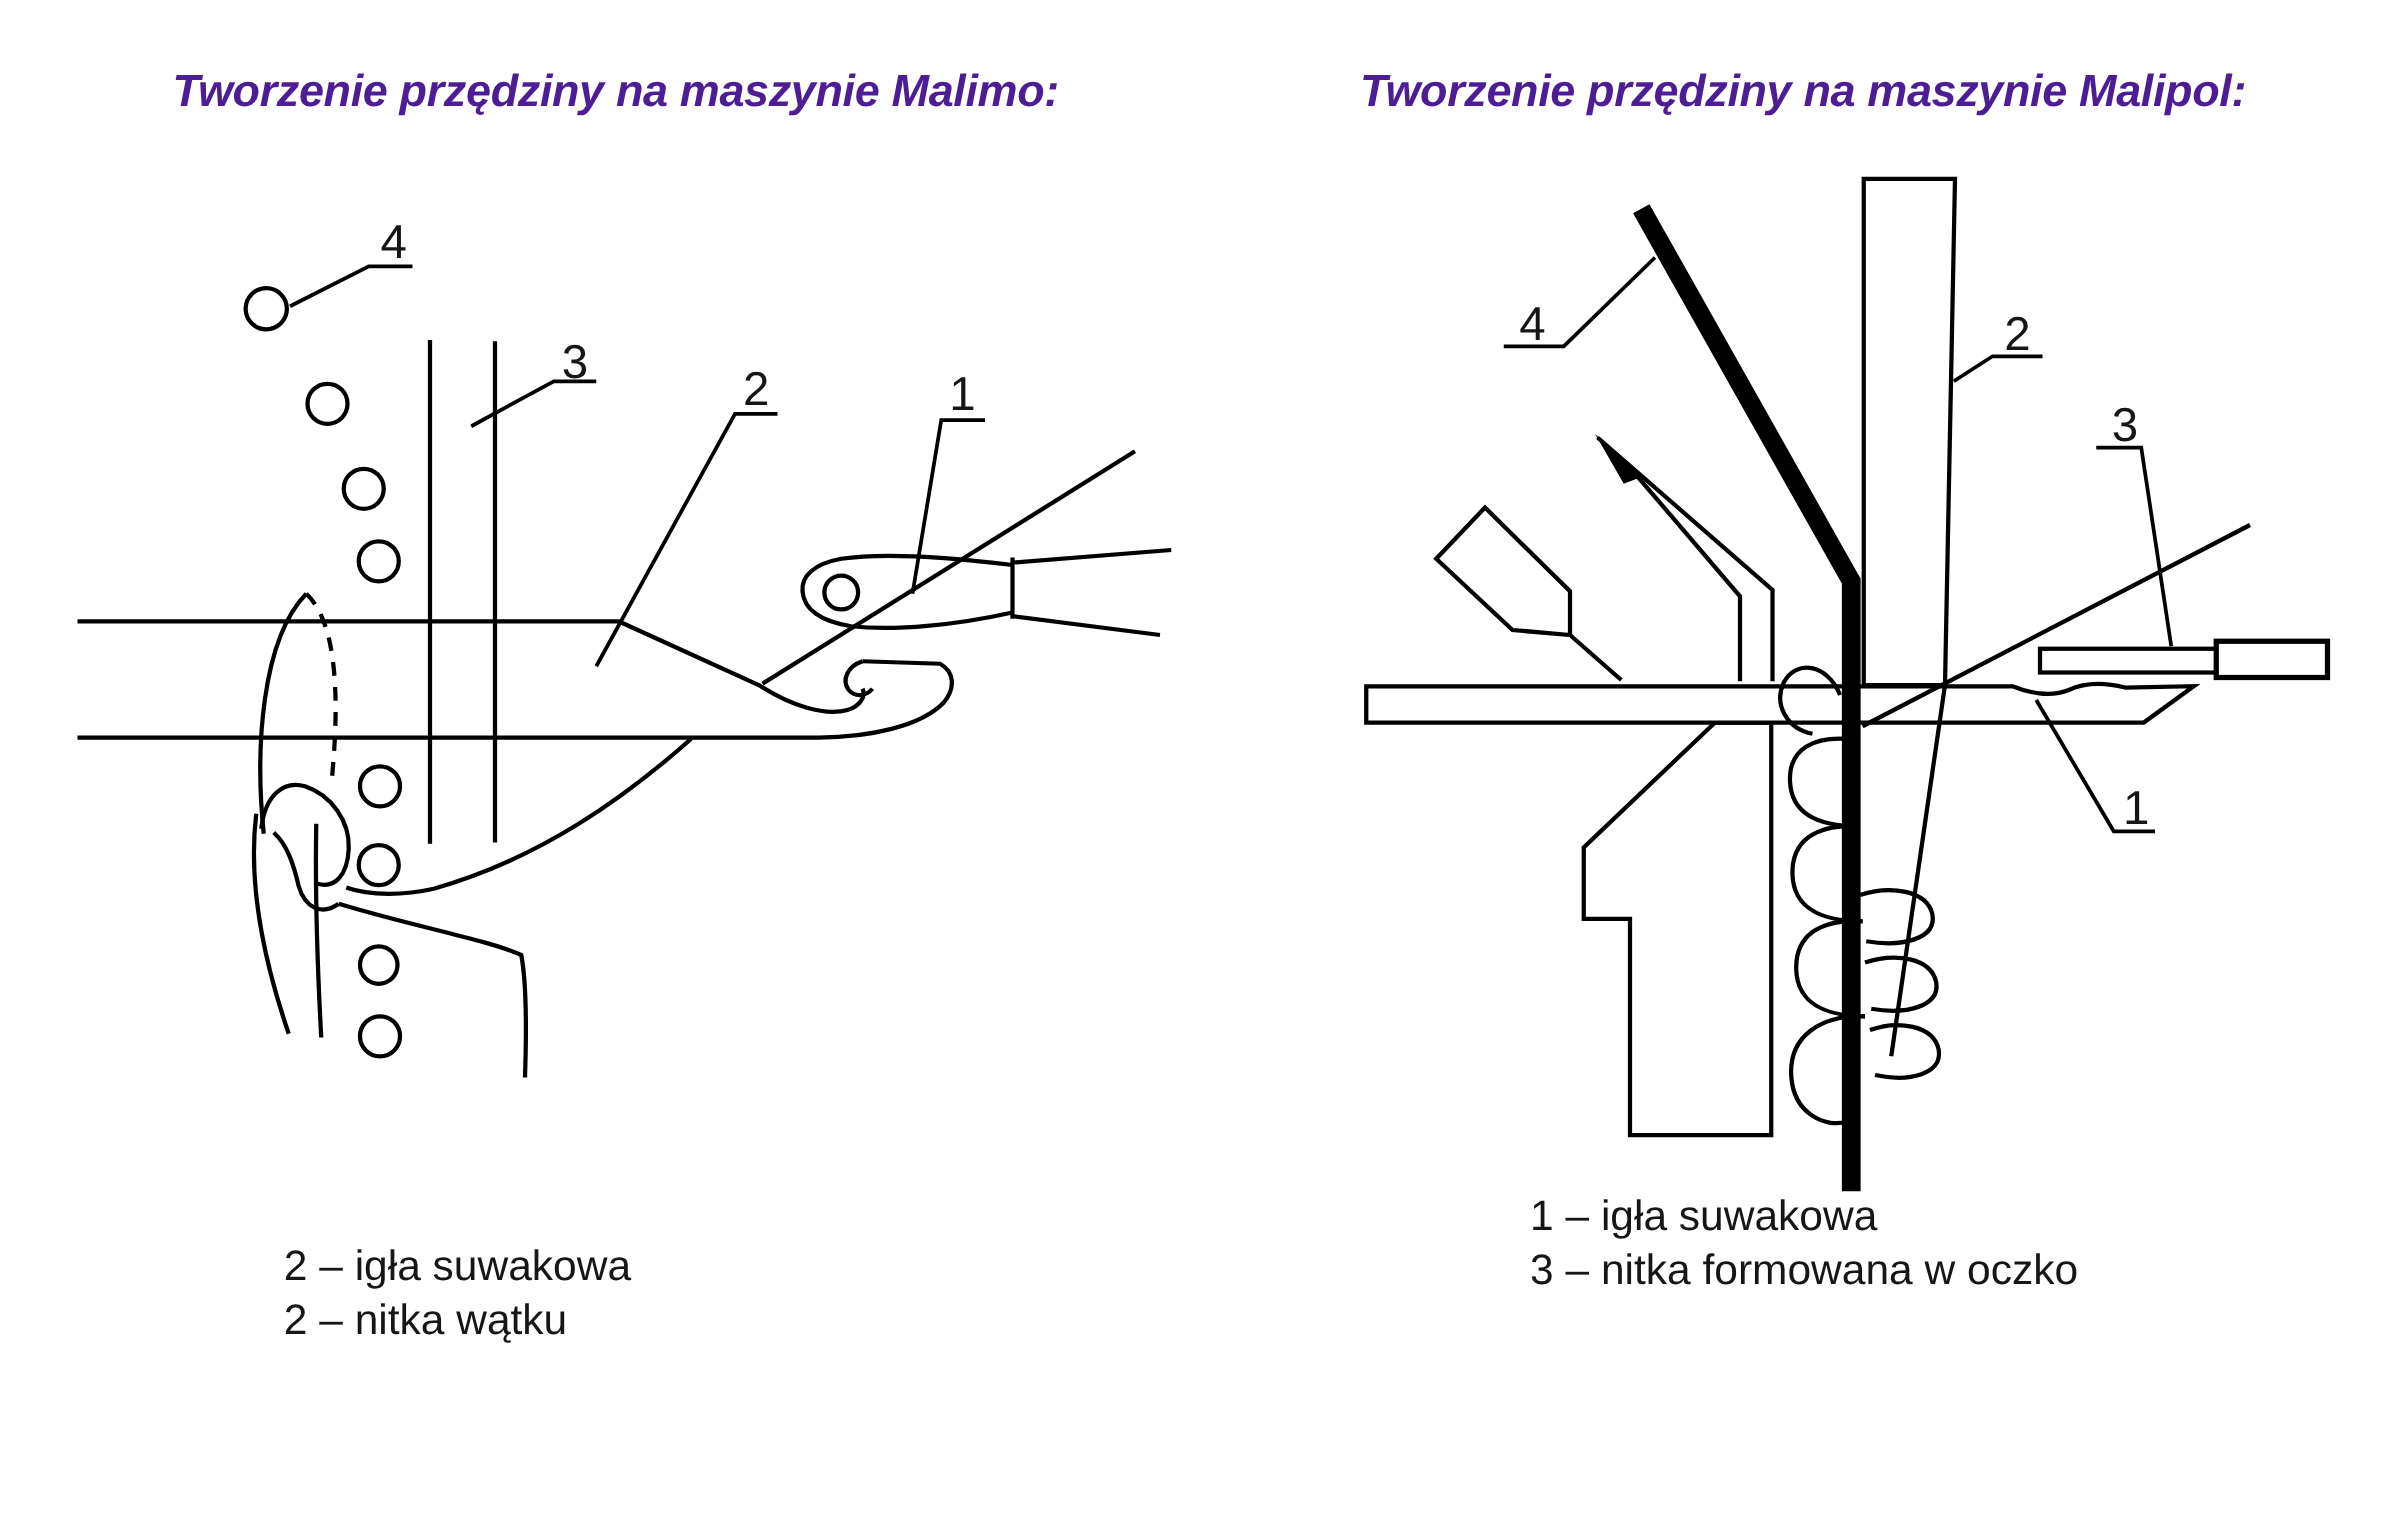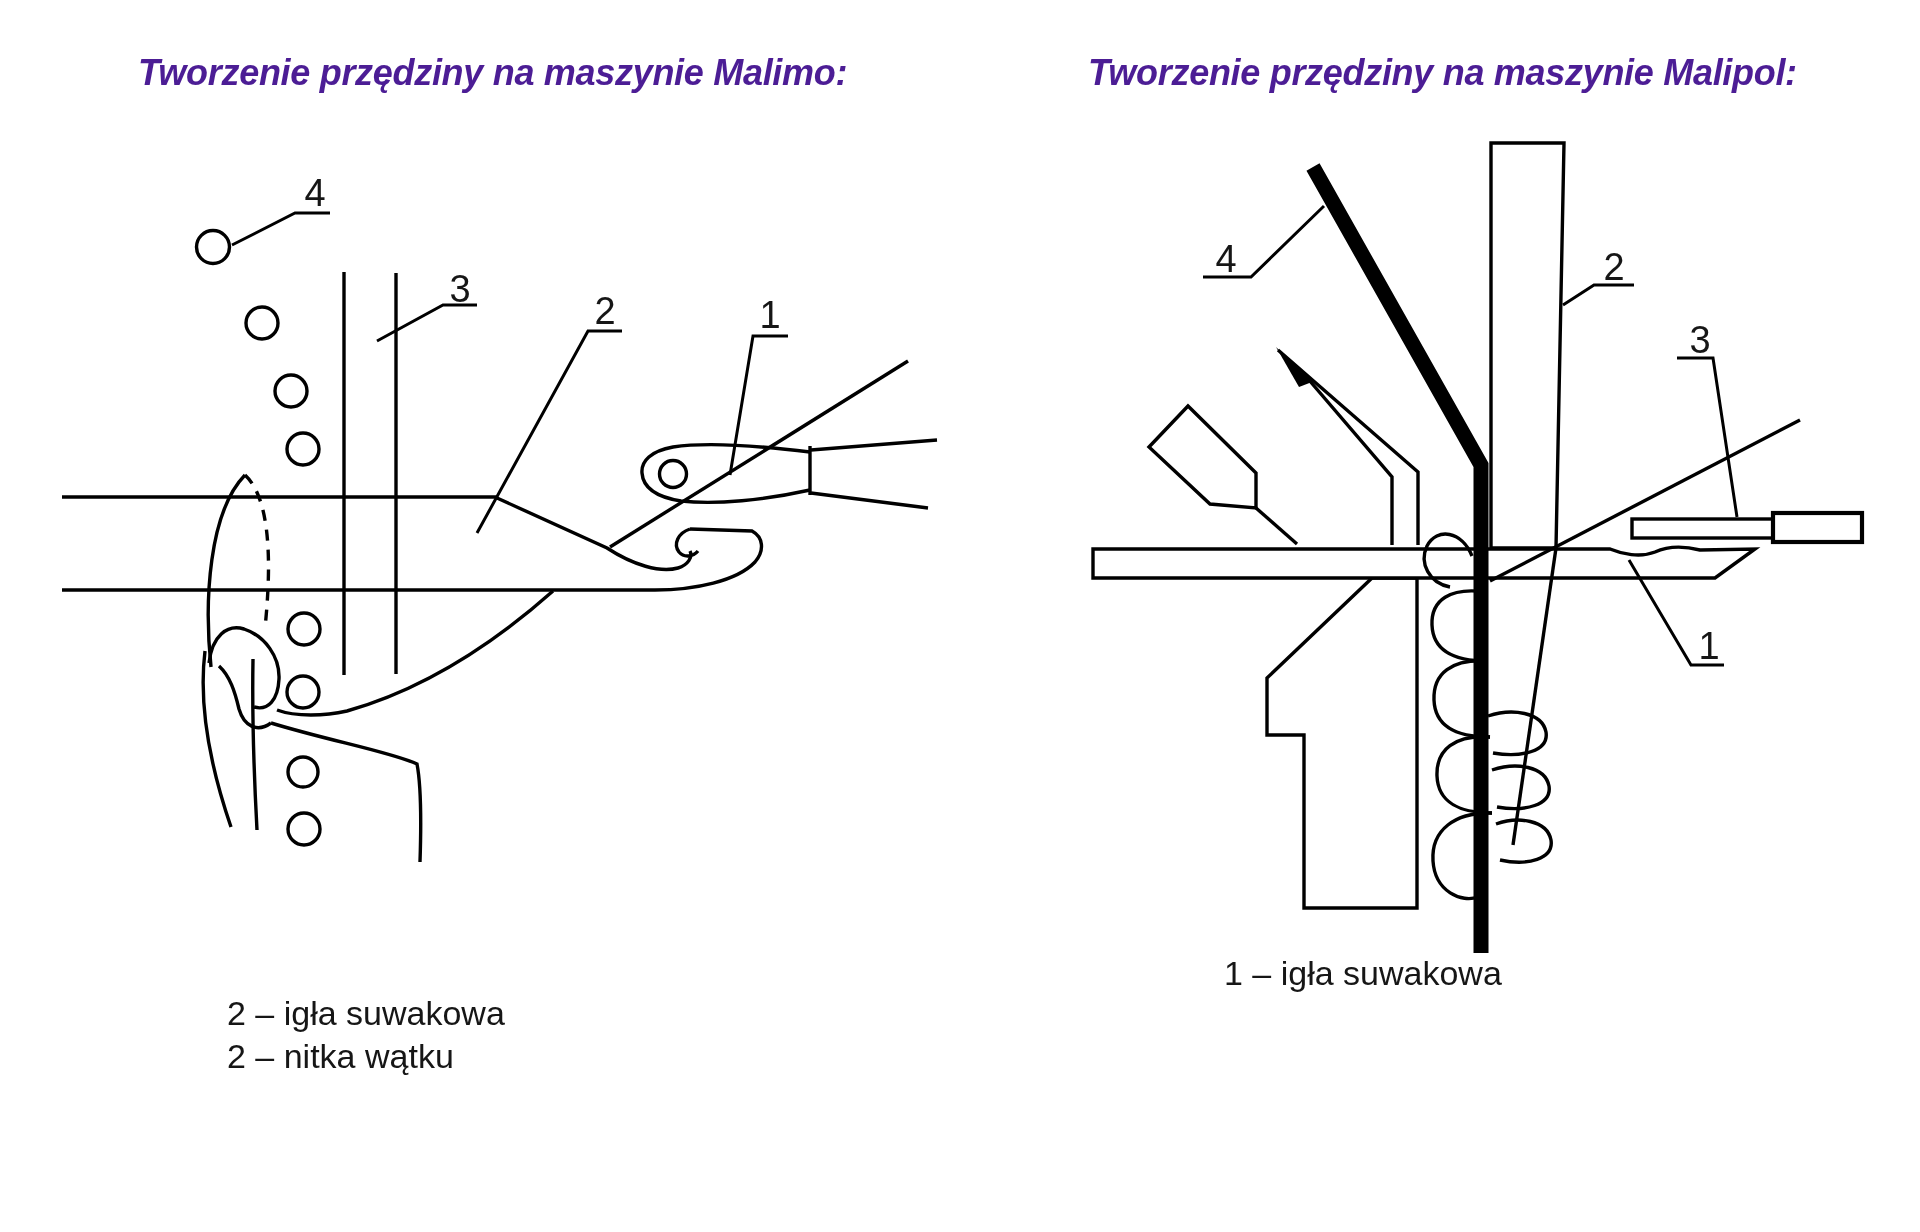--- a/index.html
+++ b/index.html
@@ -153,13 +153,14 @@
   </g>
 </svg>
 
 <div class="legend" id="legend-left">
   <div class="legend-item">2 – igła suwakowa</div>
   <div class="legend-item">2 – nitka wątku</div>
 </div>
 
 <div class="legend" id="legend-right">
   <div class="legend-item">1 – igła suwakowa</div>
+  <div class="legend-item">3 – nitka formowana w oczko</div>
 </div>
 
 </body></html>

